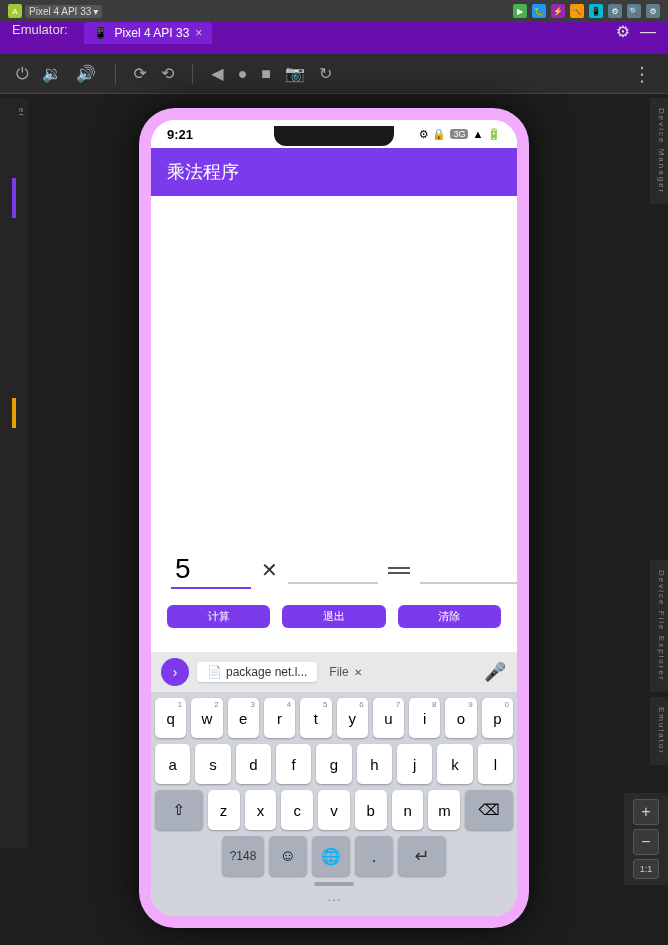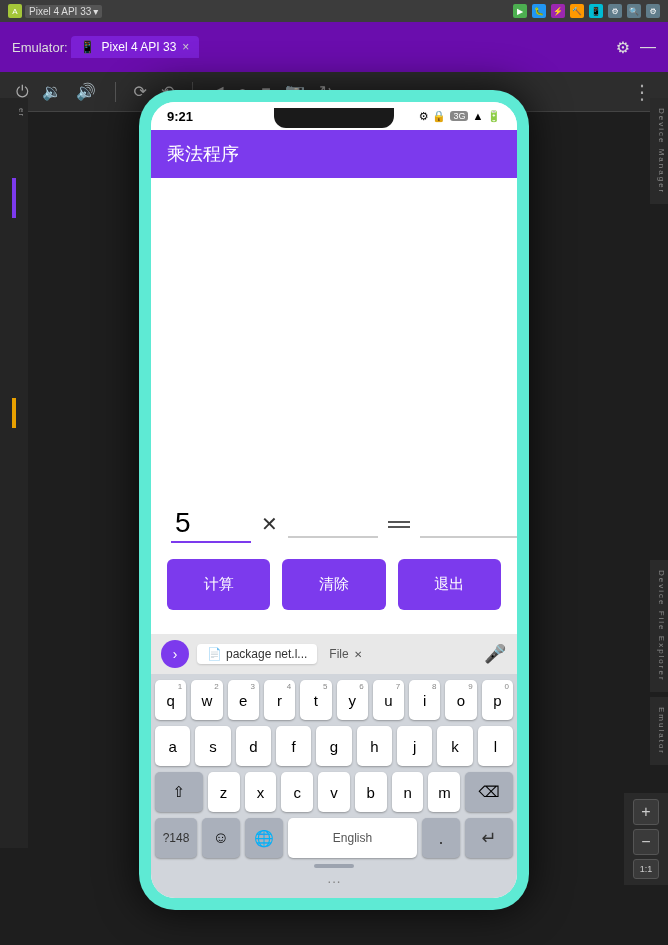--- a/index.html
+++ b/index.html
@@ -47,26 +47,26 @@
       color: #ddd;
       font-size: 10px;
       display: flex;
       align-items: center;
       gap: 2px;
     }
 
     
     .emulator-bar {
       width: 100%;
-      height: 50px;
+      height: 32px;
       background: #6a0dad;
       display: flex;
-      align-items: center;
+      align-items: flex-start;
       padding: 0 12px;
-      gap: 3px;
+      gap: 16px;
     }
     .emulator-label {
       color: #ddd;
       font-size: 13px;
     }
     .emulator-tab {
       background: #7b1fd4;
       border-radius: 4px 4px 0 0;
       padding: 4px 10px;
       color: white;
@@ -114,24 +114,24 @@
       font-size: 20px;
       cursor: pointer;
       margin-left: auto;
     }
 
     
     .phone-wrapper {
       position: absolute;
       left: 50%;
       transform: translateX(-50%);
-      top: 90px;
+      top: 108px;
       width: 390px;
       height: 820px;
-      background: #5eead4;
+      background: #f0abfc;
       border-radius: 36px;
       padding: 12px;
       box-shadow: 0 0 40px rgba(0,0,0,0.8);
     }
     .phone-screen {
       width: 100%;
       height: 100%;
       background: white;
       border-radius: 24px;
       overflow: hidden;
@@ -258,22 +258,22 @@
       display: flex;
       gap: 12px;
       margin-bottom: 8px;
       justify-content: center;
     }
     .action-btn {
       background: #7c3aed;
       color: white;
       border: none;
       border-radius: 6px;
-      padding: 16px 24px;
-      font-size: 15px;
+      padding: 4px 24px;
+      font-size: 11px;
       cursor: pointer;
       flex: 1;
     }
 
     
     .kb-suggest {
       background: #e8e8e8;
       height: 40px;
       display: flex;
       align-items: center;
@@ -664,22 +664,22 @@
         <input class="num-input2" type="text" value="" style="">
         <div class="equals-sign">
           <div class="equals-line"></div>
           <div class="equals-line"></div>
         </div>
         <input class="result-input" type="text" value="" style="">
       </div>
 
       <div class="btn-row">
         <button class="action-btn">计算</button>
+        <button class="action-btn">退出</button>
         <button class="action-btn">清除</button>
-        <button class="action-btn">退出</button>
       </div>
     </div>
 
     <div class="kb-suggest">
       <div class="kb-suggest-arrow">
         <span>›</span>
       </div>
       <div class="kb-suggest-chip">
         <span>📄</span>
         <span>package net.l...</span>
@@ -726,23 +726,20 @@
         <div class="kb-key">b</div>
         <div class="kb-key">n</div>
         <div class="kb-key">m</div>
         <div class="kb-key kb-key-dark kb-key-wide">⌫</div>
       </div>
 
       <div class="kb-bottom-row">
         <div class="kb-num-sym">?148</div>
         <div class="kb-emoji">☺</div>
         <div class="kb-globe">🌐</div>
-        <div class="kb-space">
-          <span>English</span>
-        </div>
         <div class="kb-dot">.</div>
         <div class="kb-enter">↵</div>
       </div>
 
       <div class="kb-handle">
         <div class="kb-handle-bar"></div>
       </div>
       <div class="kb-apps-row">
         <span class="kb-apps-dots">···</span>
       </div>

